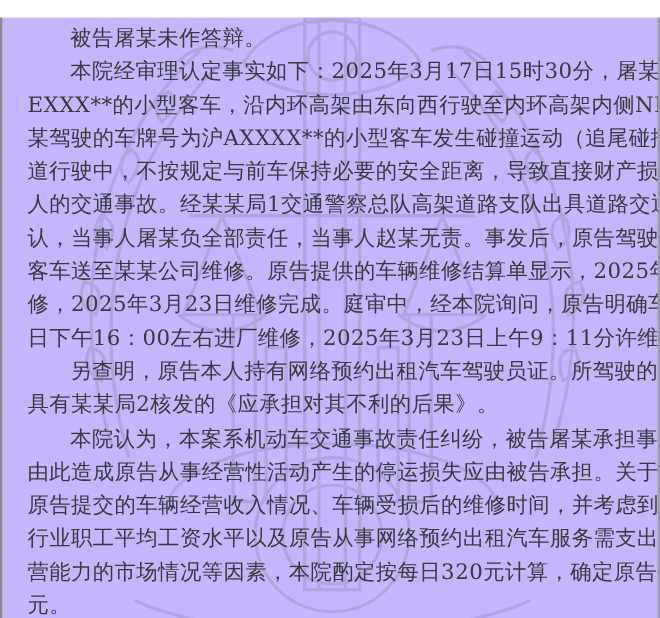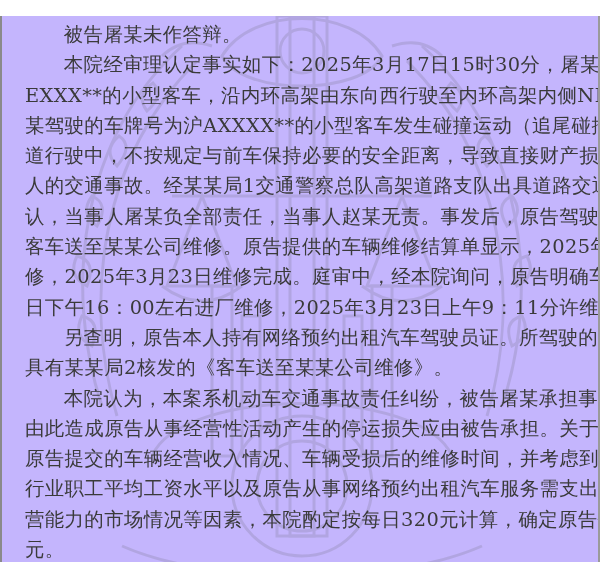--- a/index.html
+++ b/index.html
@@ -128,21 +128,21 @@
       <span class="line">道行驶中，不按规定与前车保持必要的安全距离，导致直接财产损失，轻微伤人数0</span>
       <span class="line">人的交通事故。经某某局1交通警察总队高架道路支队出具道路交通事故认定书确</span>
       <span class="line">认，当事人屠某负全部责任，当事人赵某无责。事发后，原告驾驶的沪AXXXX**小型</span>
       <span class="line">客车送至某某公司维修。原告提供的车辆维修结算单显示，2025年3月17日晚事故送</span>
       <span class="line">修，2025年3月23日维修完成。庭审中，经本院询问，原告明确车辆系2025年3月17</span>
       <span class="line last">日下午16：00左右进厂维修，2025年3月23日上午9：11分许维修完成。</span>
     </p>
 
     <p class="para">
       <span class="line indent">另查明，原告本人持有网络预约出租汽车驾驶员证。所驾驶的沪AXXXX**小客车</span>
-      <span class="line last">具有某某局2核发的《客车送至某某公司维修》。</span>
+      <span class="line last">具有某某局2核发的《应承担对其不利的后果》。</span>
     </p>
 
     <p class="para">
       <span class="line indent">本院认为，本案系机动车交通事故责任纠纷，被告屠某承担事故的全部责任，</span>
       <span class="line">由此造成原告从事经营性活动产生的停运损失应由被告承担。关于赔偿数额，结合</span>
       <span class="line">原告提交的车辆经营收入情况、车辆受损后的维修时间，并考虑到上海市交通运输</span>
       <span class="line">行业职工平均工资水平以及原告从事网络预约出租汽车服务需支出的运营成本、运</span>
       <span class="line">营能力的市场情况等因素，本院酌定按每日320元计算，确定原告停运损失为1,760</span>
       <span class="line last">元。</span>
     </p>

